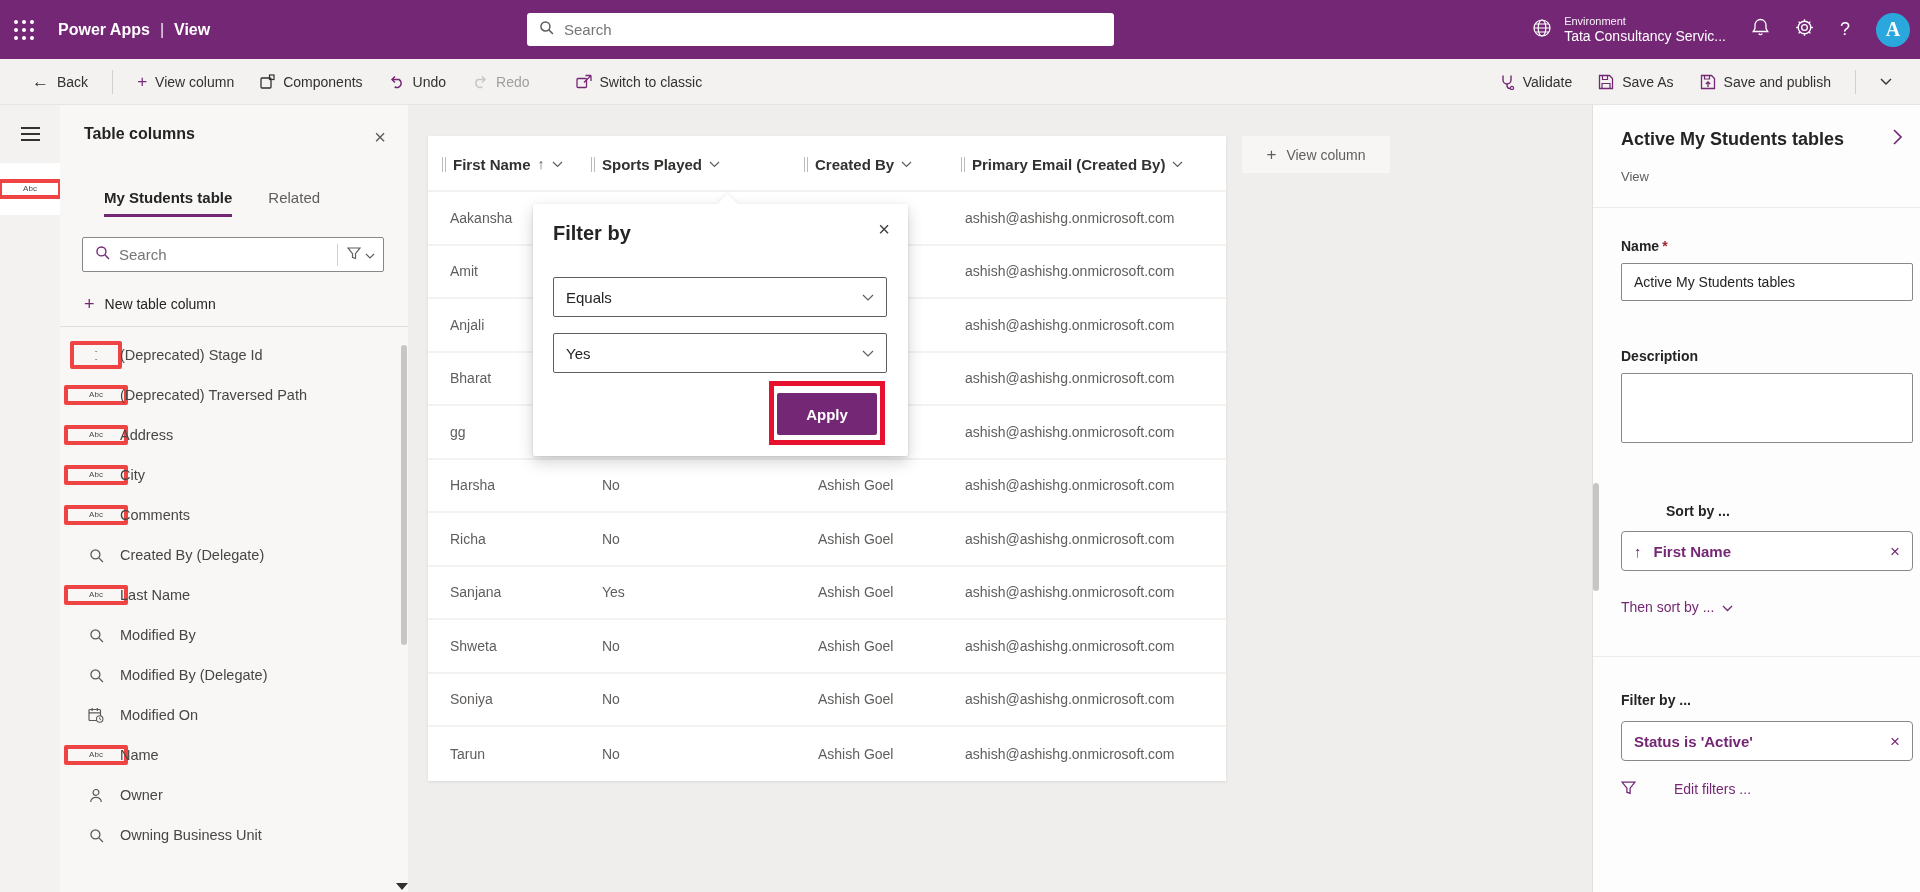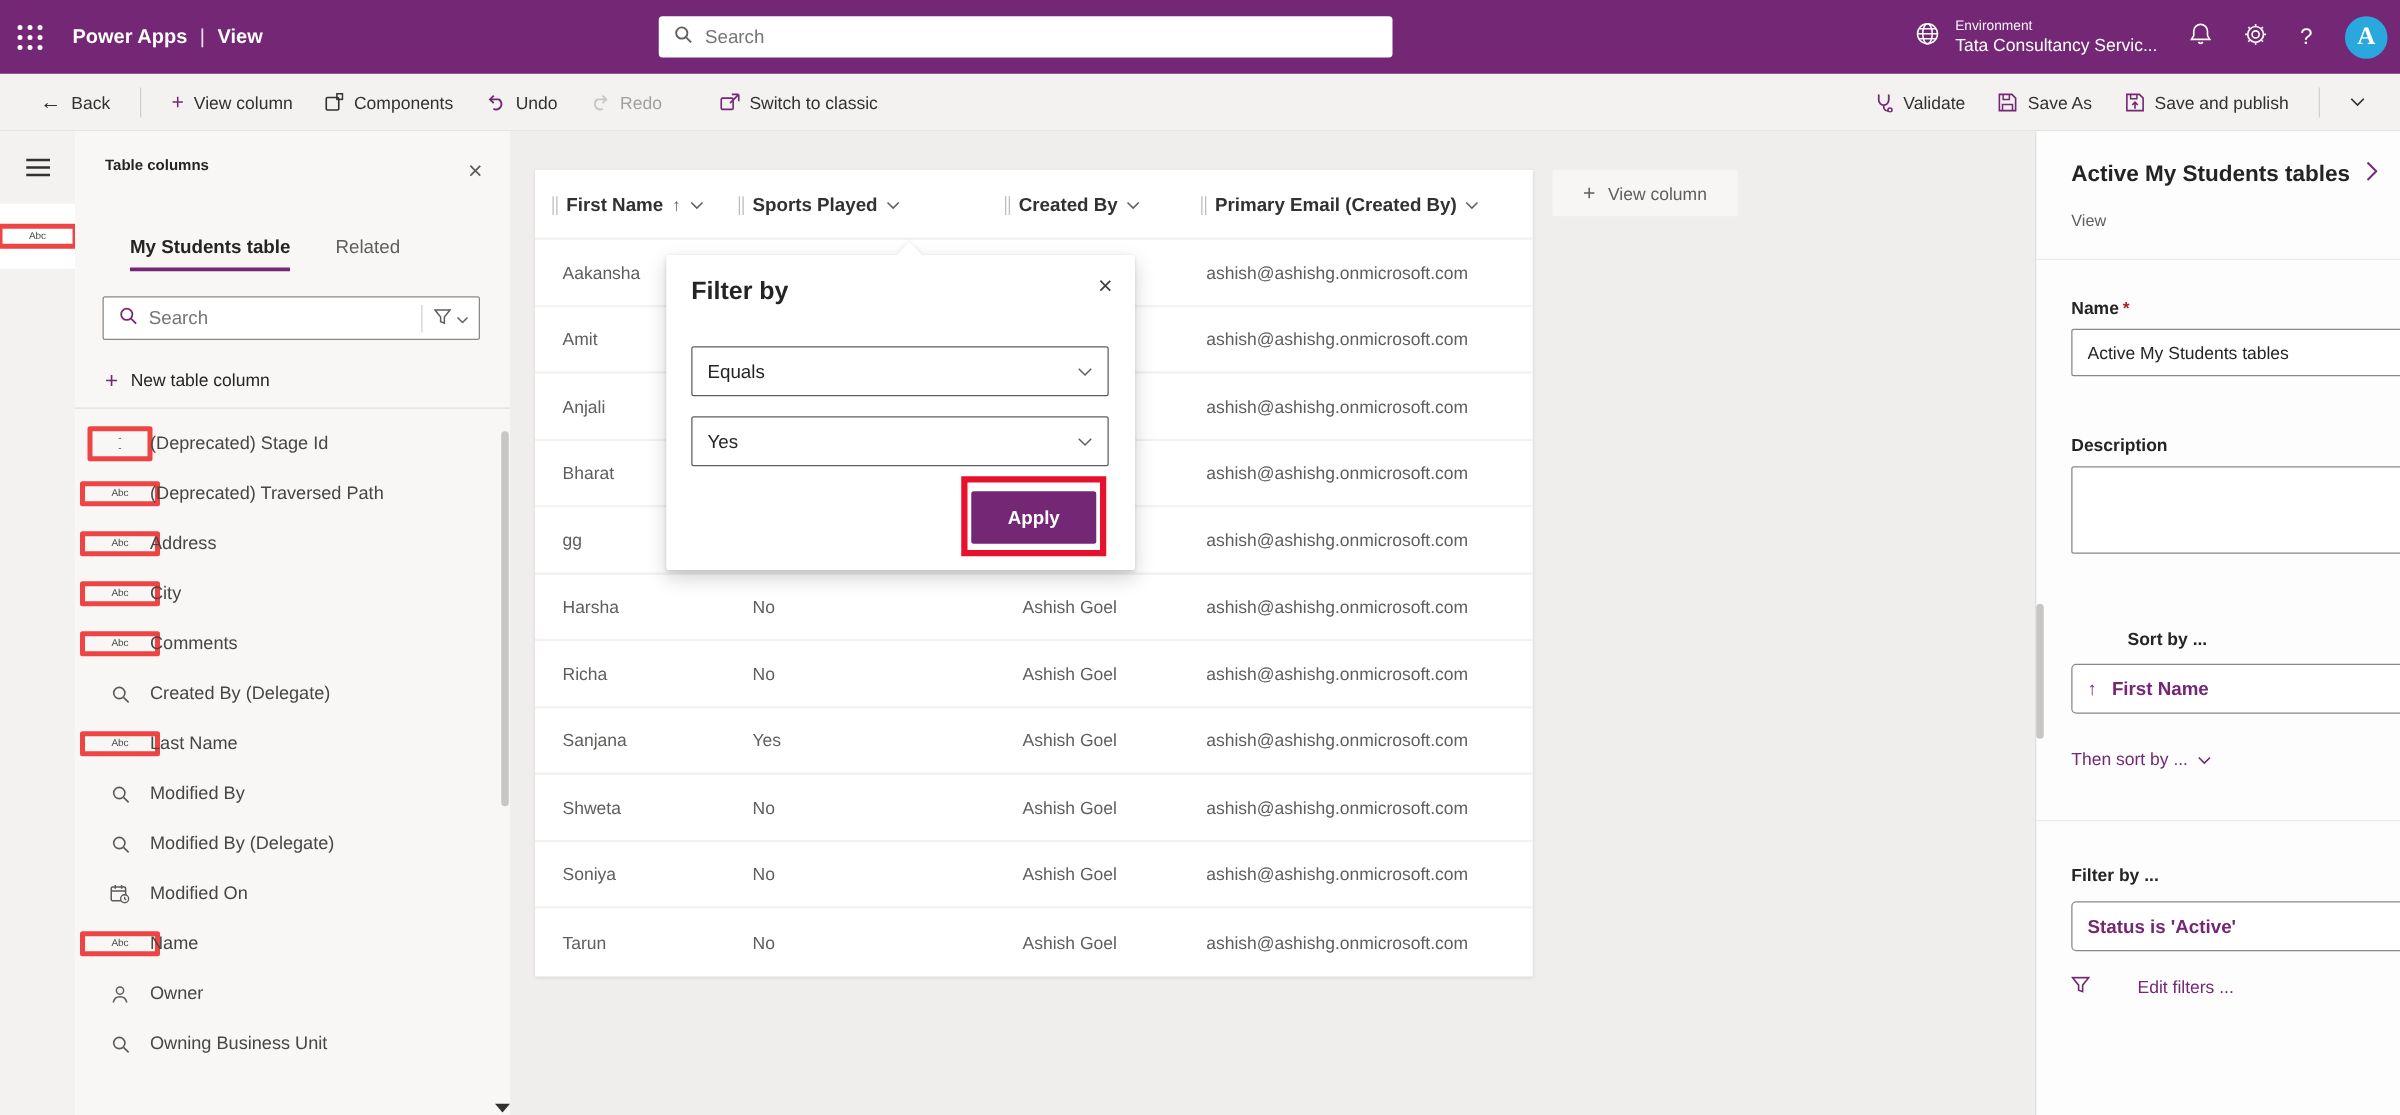--- a/index.html
+++ b/index.html
@@ -48,21 +48,21 @@
   .hamburger { position:absolute; left:0; top:8px; width:60px; height:42px; background:none; border:none; cursor:pointer;
     display:flex; flex-direction:column; align-items:center; justify-content:center; gap:4px; }
   .hamburger i { width:19px; height:2px; background:#323130; }
   .rail-item { position:absolute; left:0; top:58px; width:60px; height:52px; background:#fff; display:flex;
     align-items:center; justify-content:center; cursor:pointer; }
   .abc-box { display:inline-flex; align-items:center; justify-content:center; border:4px solid #ef4444; color:#4a4a4a;
     border-radius:2px; font-size:8px; padding:2px 21px; line-height:1; letter-spacing:0; background:transparent; }
 
   
   .leftpanel { position:relative; width:348px; background:#f8f7f6; flex:none; }
-  .lp-title { position:absolute; left:24px; top:20px; font-size:12px; font-weight:bold; color:#242424; }
+  .lp-title { position:absolute; left:24px; top:20px; font-size:16px; font-weight:bold; color:#242424; }
   .lp-close { position:absolute; right:22px; top:22px; background:none; border:none; font-size:20px; color:#605e5c; cursor:pointer; line-height:1; }
   .lp-tabs { position:absolute; left:24px; top:84px; display:flex; gap:36px; font-size:15px;margin-left:20px; }
   .lp-tab { cursor:pointer; padding-bottom:8px; color:#605e5c; }
   .lp-tab.active { color:#242424; font-weight:bold; border-bottom:3px solid #742774; }
   .lp-search { position:absolute; left:22px; top:132px; width:302px; height:35px; background:#fff;
     border:1px solid #8a8886; border-radius:2px; display:flex; align-items:center; padding:0 8px 0 12px; gap:9px; color:#605e5c; }
   .lp-search input { flex:1; border:none; outline:none; font-size:15px; font-family:inherit; color:#323130; background:transparent; min-width:0; }
   .lp-search .vline { width:1px; height:22px; background:#d2d0ce; }
   .lp-search .fbtn { display:flex; align-items:center; gap:4px; background:none; border:none; cursor:pointer; color:#605e5c; }
   .lp-newcol { position:absolute; left:24px; top:190px; display:flex; align-items:center; gap:10px; background:none;
@@ -106,21 +106,21 @@
   .dlg-select { position:absolute; left:20px; width:334px; height:40px; border:1px solid #605e5c; border-radius:2px;
     background:#fff; display:flex; align-items:center; justify-content:space-between; padding:0 12px; cursor:pointer; }
   .dlg-select .sel-text { font-size:15px; color:#242424; }
   .dlg-select .gh-chev { color:#605e5c; }
   .sel-op { top:73px; } .sel-val { top:129px; }
   .apply-btn { position:absolute; left:244px; top:189px; width:100px; height:42px; background:#742774; color:#fff;
     border:none; border-radius:2px; font-family:inherit; font-size:15px; font-weight:bold; cursor:pointer; }
   .red-box { position:absolute; left:236px; top:177px; width:116px; height:64px; border:5px solid #e8112d; z-index:11; pointer-events:none; }
 
   
-  .rightpanel { position:relative; width:292px; background:#fdfdfd; border-left:1px solid #e1dfdd; flex:none; }
+  .rightpanel { position:relative; width:328px; background:#fdfdfd; border-left:1px solid #e1dfdd; flex:none; }
   .rp-scroll { position:absolute; left:0px; top:378px; width:6px; height:108px; background:#c8c6c4; border-radius:3px; }
   .rp-title { position:absolute; left:28px; top:24px; width:260px; font-size:18px; font-weight:bold; color:#242424; }
   .rp-collapse { position:absolute; right:18px; top:24px; background:none; border:none; color:#742774; cursor:pointer; display:flex; }
   .rp-subtitle { position:absolute; left:28px; top:64px; font-size:13px; color:#605e5c; }
   .rp-div1 { position:absolute; left:0; top:102px; width:100%; height:1px; background:#ececec; }
   .rp-label { position:absolute; left:28px; font-size:14px; font-weight:bold; color:#242424; }
   .lbl-name { top:133px; } .lbl-desc { top:243px; }
   .req { color:#a4262c; font-weight:bold; margin-left:3px; }
   .rp-input { position:absolute; left:28px; top:158px; width:292px; height:38px; border:1px solid #8a8886; border-radius:2px;
     font-family:inherit; font-size:14px; color:#242424; padding:0 12px; background:#fff; outline:none; }

